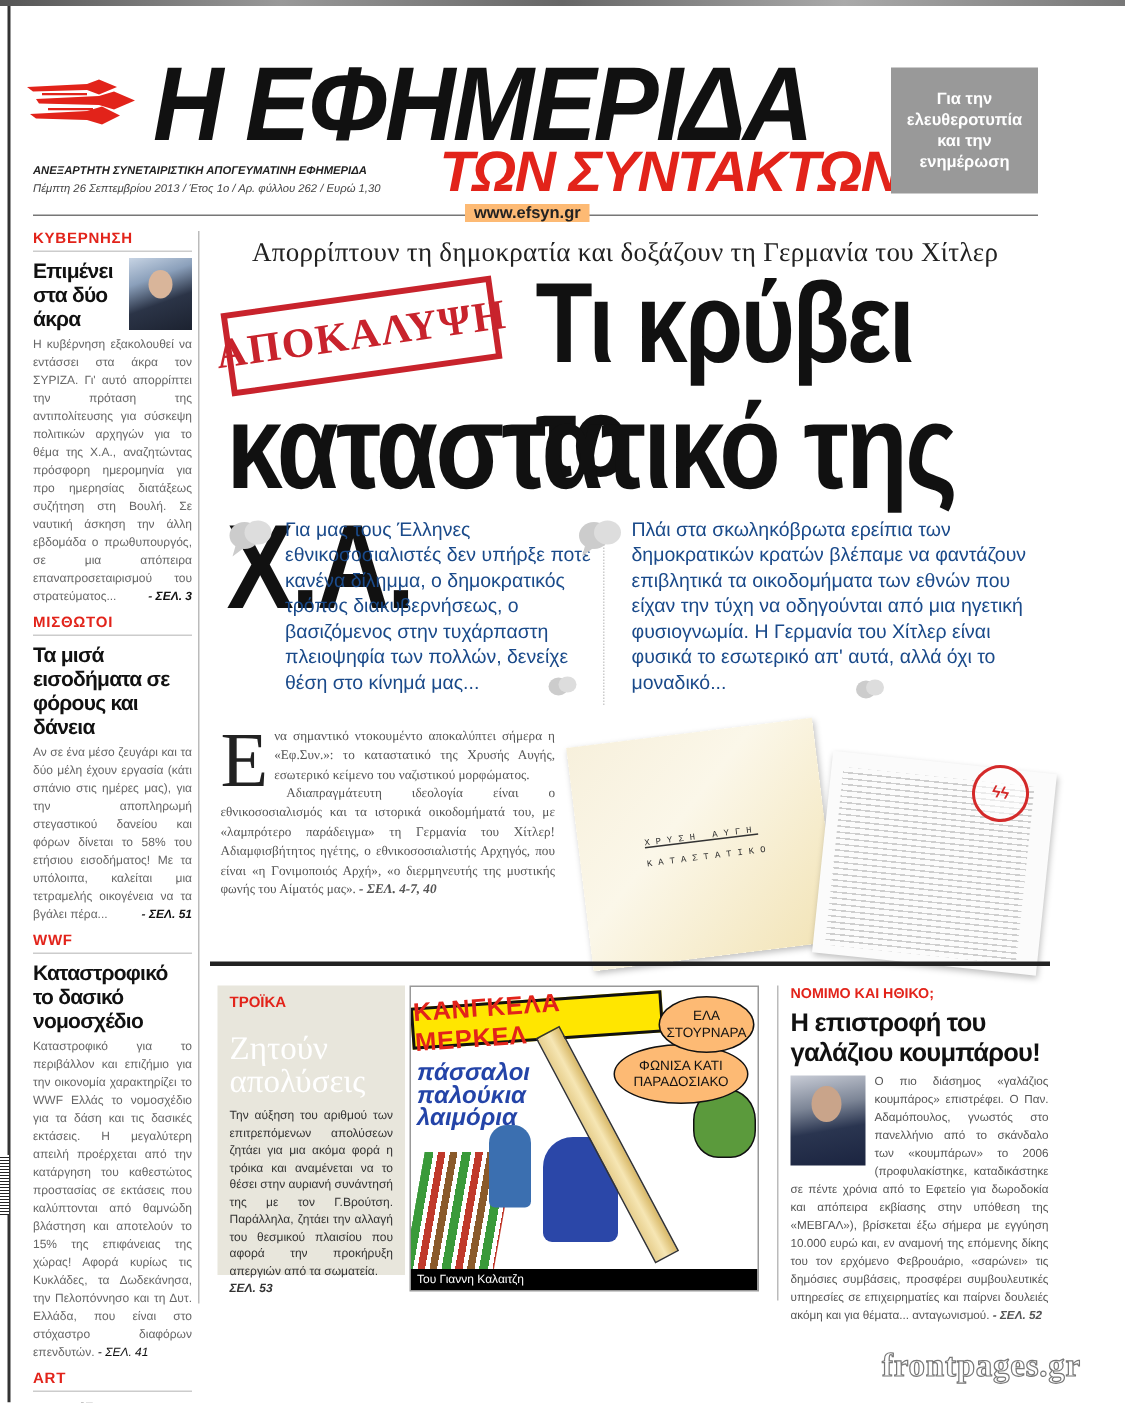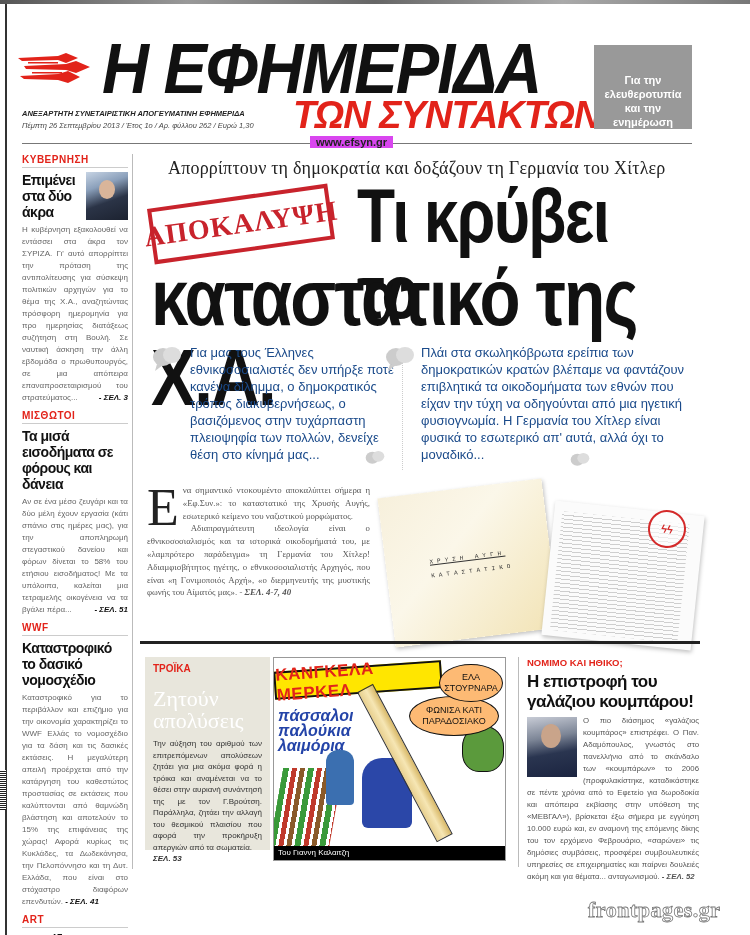--- a/index.html
+++ b/index.html
@@ -7,32 +7,32 @@
   body { position: relative; font-family: "Liberation Sans", sans-serif; color: #222; }
   .page { position: absolute; left: 5px; top: 4px; width: 745px; height: 931px; background: #fff; border-left: 2px solid #333; }
   .topstrip { position: absolute; left: 0; top: 0; width: 750px; height: 4px; background: linear-gradient(90deg,#555,#999,#666,#aaa,#777); }
 
   
   .logo-icon { position: absolute; left: 18px; top: 50px; width: 82px; height: 36px; }
   .masthead-title { position: absolute; left: 102px; top: 34px; font-family: "Liberation Sans", sans-serif; font-weight: 900; font-style: italic; font-size: 70px; letter-spacing: -2px; color: #111; transform: scaleX(0.93); transform-origin: left; line-height: 1; }
   .masthead-sub { position: absolute; left: 293px; top: 96px; font-weight: 900; font-style: italic; font-size: 38px; color: #e2231a; letter-spacing: -1px; line-height: 1; }
   .tagline { position: absolute; left: 22px; top: 109px; font-size: 7.5px; font-weight: bold; font-style: italic; color: #222; }
   .dateline { position: absolute; left: 22px; top: 121px; font-size: 7.5px; font-style: italic; color: #444; }
-  .side-box { position: absolute; left: 594px; top: 45px; width: 98px; height: 84px; background: #999; color: #fff; font-size: 11px; font-weight: bold; text-align: center; display: flex; flex-direction: column; justify-content: flex-end; line-height: 14px; }
+  .side-box { position: absolute; left: 594px; top: 45px; width: 98px; height: 84px; background: #999; color: #fff; font-size: 11px; font-weight: bold; text-align: center; display: flex; flex-direction: column; justify-content: center; line-height: 14px; }
   .url-line { position: absolute; left: 22px; top: 143px; width: 670px; height: 1px; background: #777; }
-  .url { position: absolute; left: 310px; top: 136px; padding: 0 6px; background: #d946ef; font-size: 11px; font-weight: bold; color: #222; }
+  .url { position: absolute; left: 310px; top: 136px; padding: 0 6px; background: #fdba74; font-size: 11px; font-weight: bold; color: #222; }
 
   
   .leftcol { position: absolute; left: 22px; top: 154px; width: 106px; }
   .vsep { position: absolute; left: 132px; top: 154px; width: 1px; height: 715px; background: #bbb; }
   .kicker { font-size: 10px; font-weight: bold; color: #e2231a; letter-spacing: .5px; border-bottom: 1px solid #ccc; padding-bottom: 2px; margin-bottom: 4px; }
   .lhead { font-size: 14px; font-weight: bold; color: #111; line-height: 16px; letter-spacing: -0.5px; margin-bottom: 4px; }
   .lbody { font-size: 8px; line-height: 12px; color: #666; text-align: justify; }
   .ref { font-weight: bold; font-style: italic; color: #111; float: right; }
-  .ref2 { font-weight: bold; font-style: italic; color: #111; }
+  .ref2 { font-weight: normal; font-style: italic; color: #111; }
   .lblock { margin-bottom: 6px; }
   .pm-photo { float: right; width: 42px; height: 48px; background: linear-gradient(160deg,#c7d4e4 0%,#8ba0bb 30%,#2b3447 60%,#1c2230 100%); margin-left: 2px; position: relative; }
   .pm-photo::after { content: ""; position: absolute; left: 13px; top: 8px; width: 16px; height: 19px; border-radius: 50%; background: #d9b59a; }
 
   
   .deck { position: absolute; left: 168px; top: 158px; font-family: "Liberation Serif", serif; font-size: 18px; color: #222; letter-spacing: 0.2px; }
   .stamp { position: absolute; left: 150px; top: 196px; width: 182px; height: 56px; border: 4px solid #c8232c; transform: rotate(-8deg); display: flex; align-items: center; justify-content: center; }
   .stamp span { font-family: "Liberation Serif", serif; font-weight: bold; font-size: 28px; color: #c8232c; letter-spacing: 1px; }
   .hl1 { position: absolute; left: 357px; top: 178px; font-weight: 900; font-size: 76px; color: #111; letter-spacing: -2px; line-height: 1; transform: scaleX(0.82); transform-origin: left; }
   .hl2 { position: absolute; left: 151px; top: 258px; font-weight: 900; font-size: 80px; color: #111; letter-spacing: -2px; line-height: 1; transform: scaleX(0.84); transform-origin: left; }

